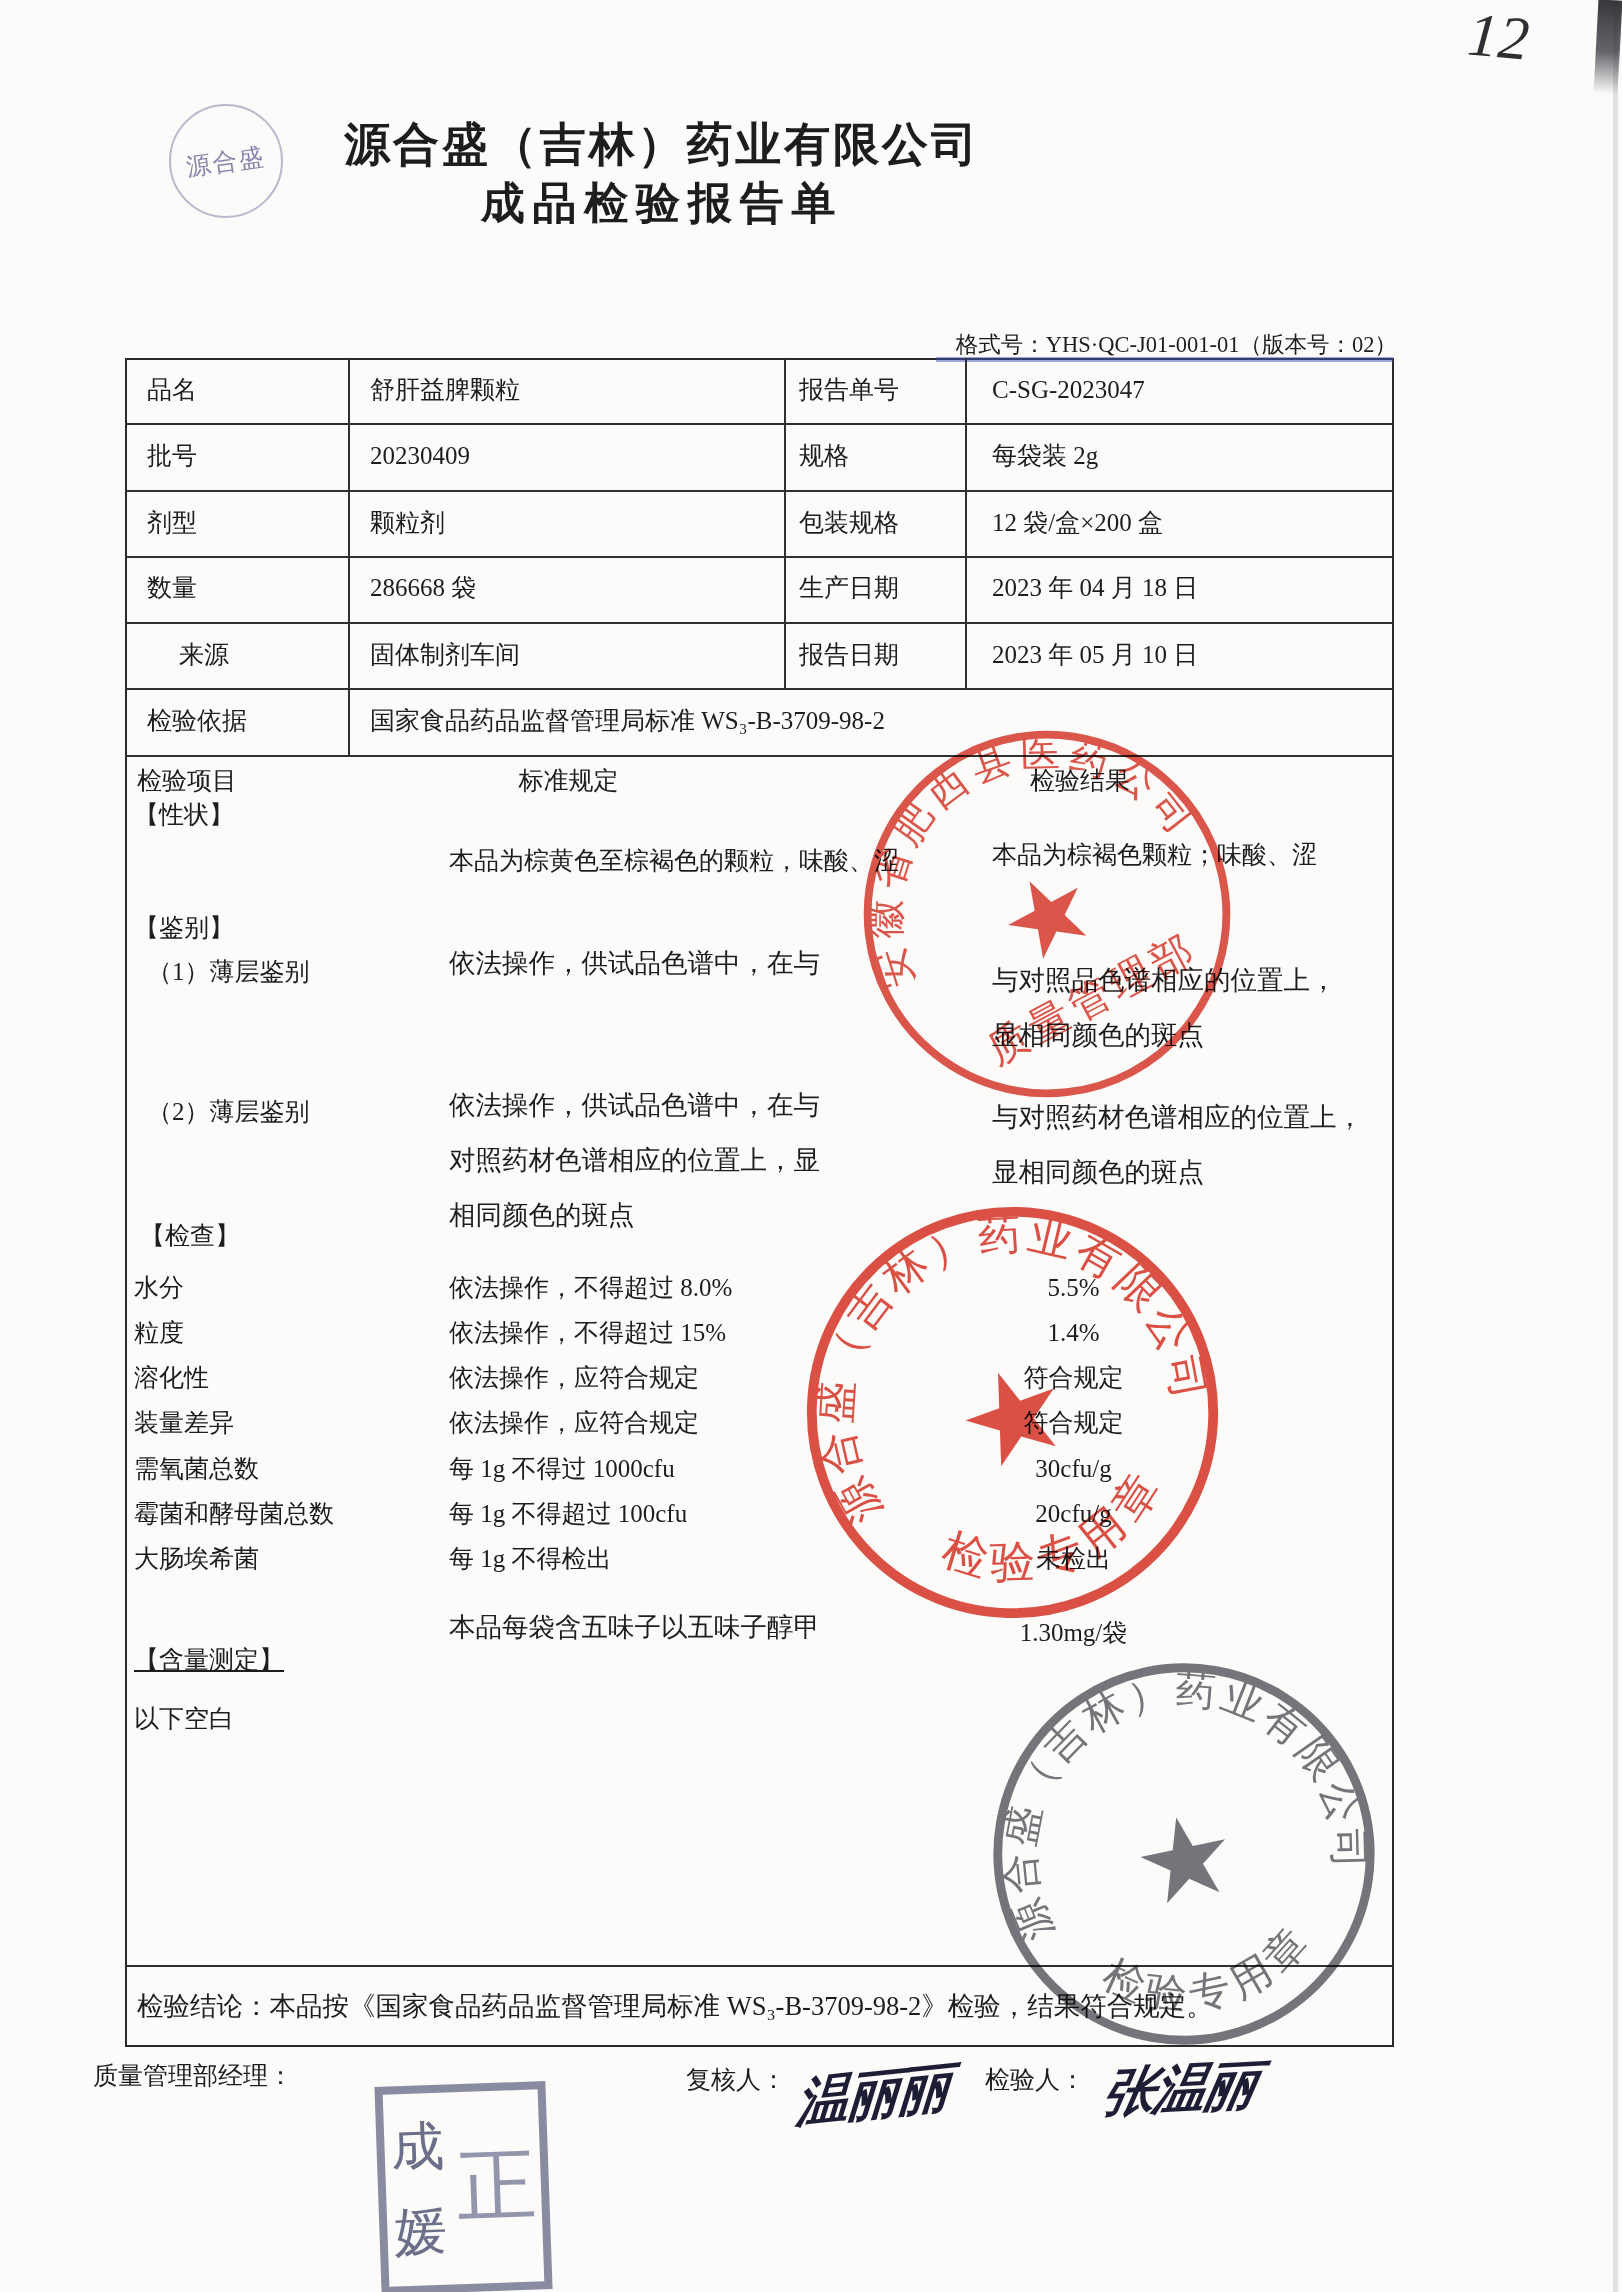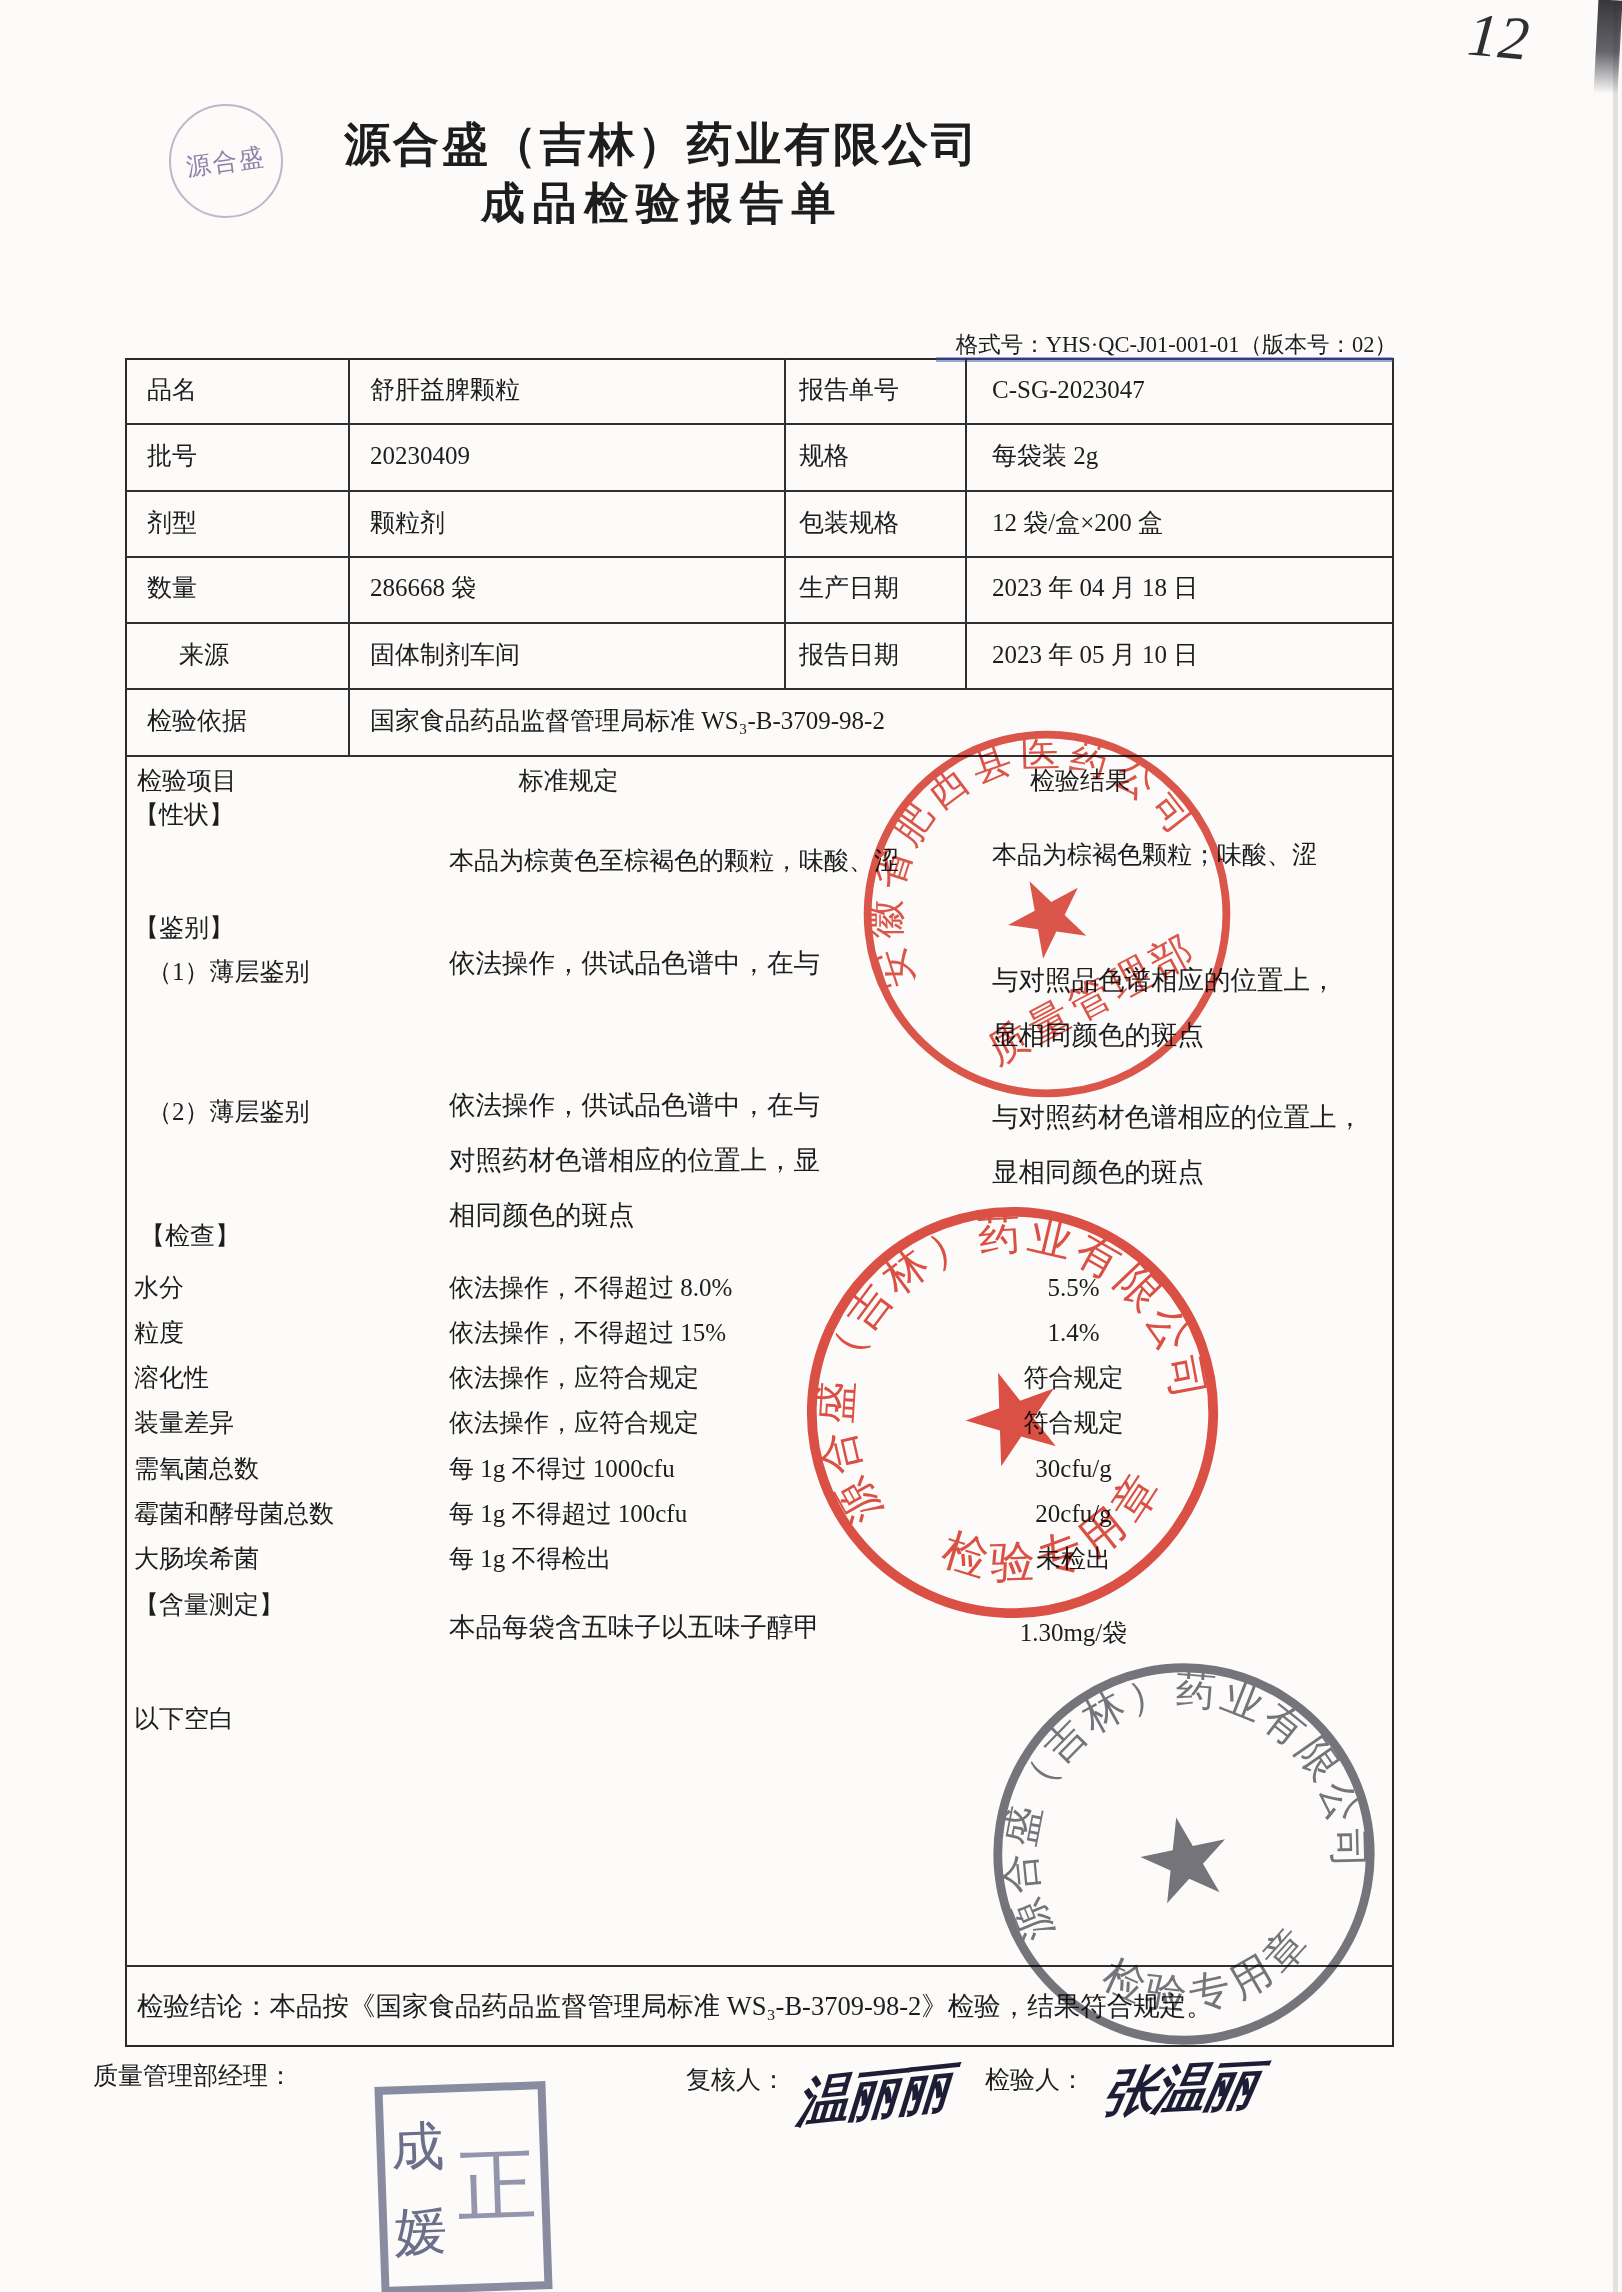--- a/index.html
+++ b/index.html
@@ -137,21 +137,21 @@
   <div class="abs txt ctr" style="left:956px;top:1453px;width:235px;">30cfu/g</div>
 
   <div class="abs txt" style="left:134px;top:1498px;">霉菌和酵母菌总数</div>
   <div class="abs txt" style="left:449px;top:1498px;">每 1g 不得超过 100cfu</div>
   <div class="abs txt ctr" style="left:956px;top:1498px;width:235px;">20cfu/g</div>
 
   <div class="abs txt" style="left:134px;top:1543px;">大肠埃希菌</div>
   <div class="abs txt" style="left:449px;top:1543px;">每 1g 不得检出</div>
   <div class="abs txt ctr" style="left:956px;top:1543px;width:235px;">未检出</div>
 
-  <div class="abs txt" style="left:134px;top:1589px;">【含量测定】</div>
+  <div class="abs txt" style="left:134px;top:1644px;text-decoration:underline;">【含量测定】</div>
   <div class="abs mlines" style="left:449px;top:1600px;">
     <div>本品每袋含五味子以五味子醇甲</div>
   </div>
   <div class="abs txt ctr" style="left:956px;top:1617px;width:235px;">1.30mg/袋</div>
 
   <div class="abs txt" style="left:134px;top:1703px;">以下空白</div>
 
   <div class="abs" style="left:137px;top:1988px;width:1245px;font-size:26.5px;white-space:nowrap;">检验结论：本品按《国家食品药品监督管理局标准 WS₃-B-3709-98-2》检验，结果符合规定。</div>
 
   <div class="abs txt" style="left:93px;top:2060px;">质量管理部经理：</div>

